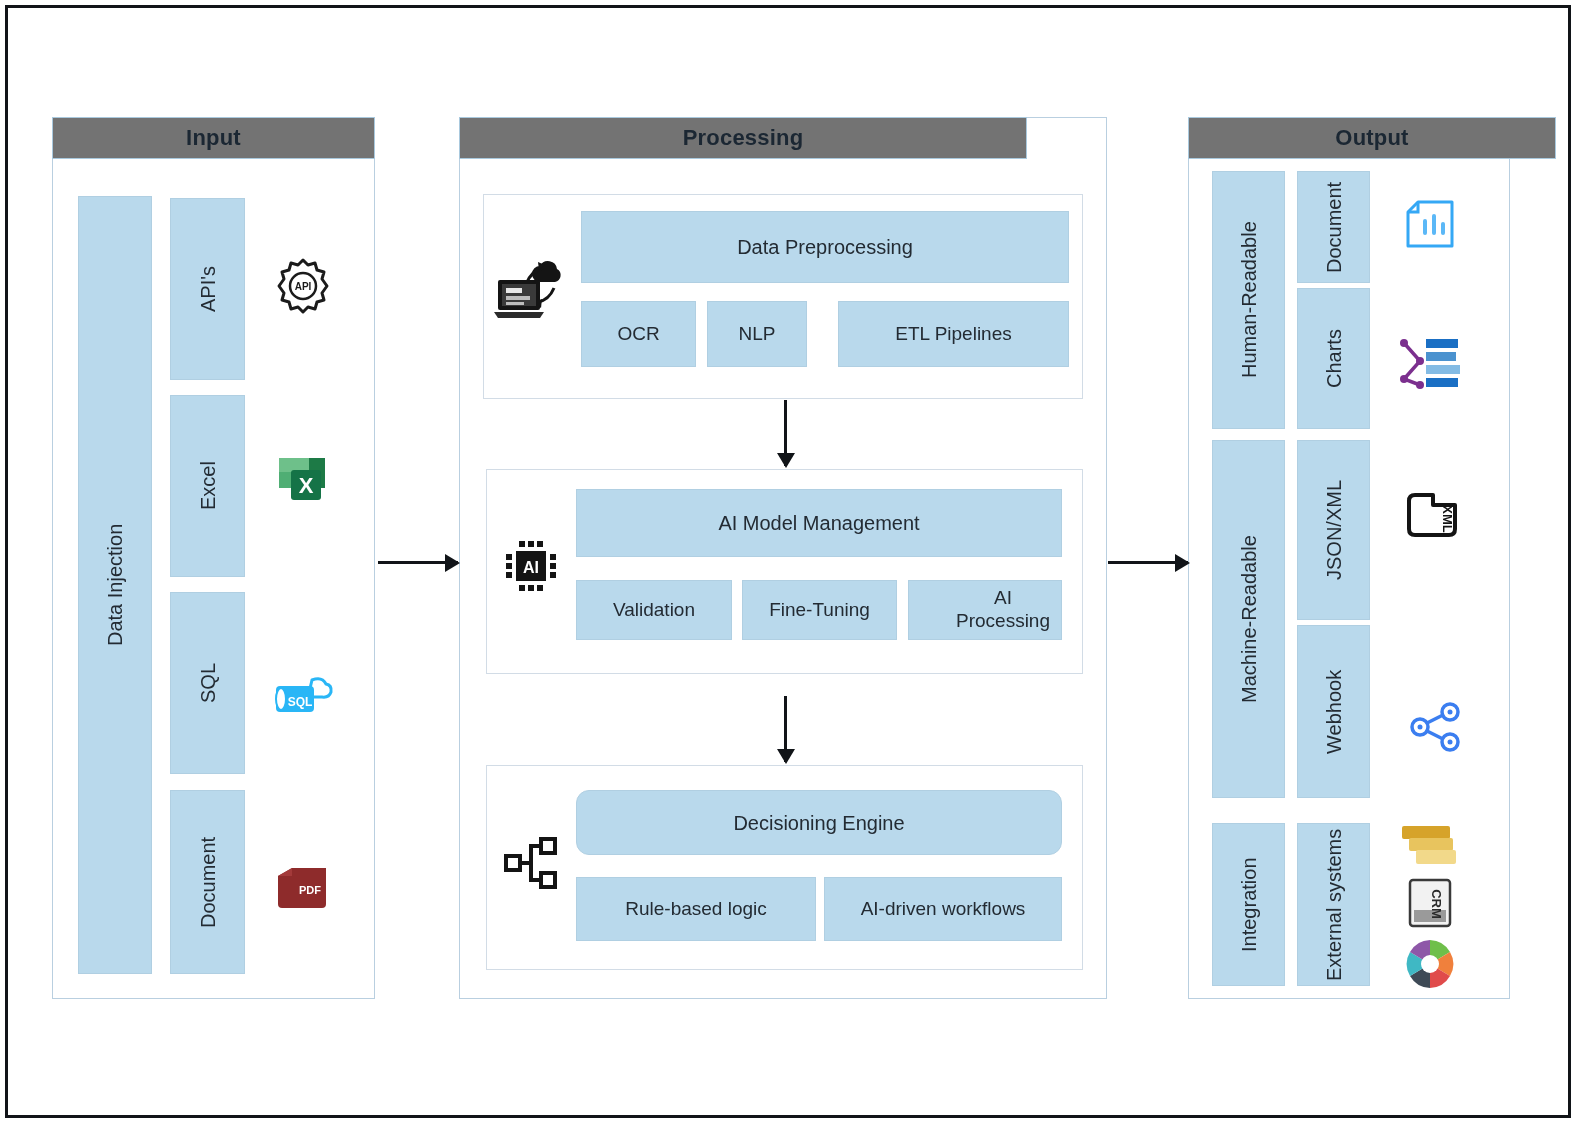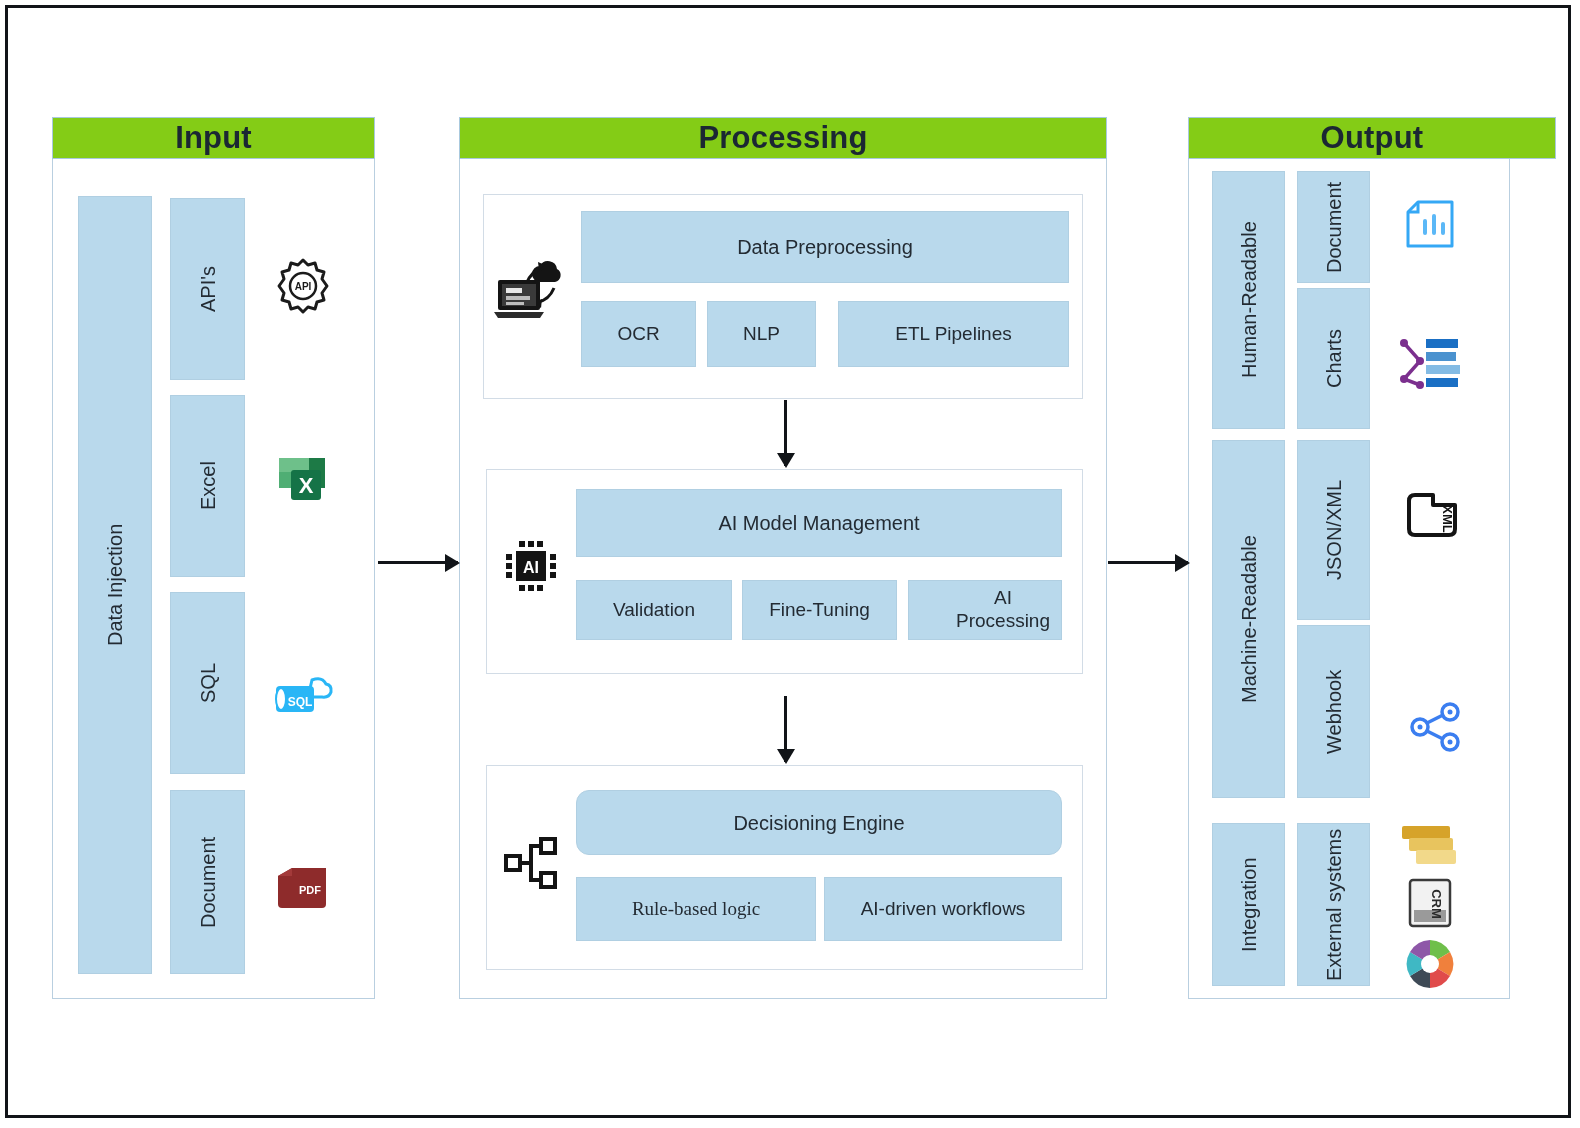--- a/index.html
+++ b/index.html
@@ -28,26 +28,26 @@
   
   .panel {
     position: absolute;
     border: 1px solid #b9cfe0;
     background: #ffffff;
   }
   .panel-header {
     position: absolute;
     left: -1px; top: -1px;
     height: 42px;
-    background: #84cc16;
+    background: #737373;
     border: 1px solid #a9c9de;
     display: flex;
     align-items: center;
     justify-content: center;
-    font-size: 31px;
+    font-size: 22px;
     font-weight: bold;
     color: #1b2733;
     letter-spacing: 0.2px;
   }
 
   
   .box {
     position: absolute;
     background: #b9d9ec;
     border: 1px solid #b0cfe2;
@@ -170,21 +170,21 @@
 
   <div class="icon" style="left:274px; top:862px; width:56px; height:50px;">
     <svg width="56" height="50" viewBox="0 0 56 50">
       <path d="M4 14 L18 6 L52 6 L52 42 Q52 46 48 46 L8 46 Q4 46 4 42 Z" fill="#8e2b2b"></path>
       <path d="M4 14 L18 6 L18 14 Z" fill="#a33a3a"></path>
       <text x="36" y="32" font-family="'Liberation Sans',sans-serif" font-size="11" font-weight="bold" text-anchor="middle" fill="#ffffff">PDF</text>
     </svg>
   </div>
 
   <div class="panel" style="left:459px; top:117px; width:648px; height:882px;">
-    <div class="panel-header" style="width:648px;">
+    <div class="panel-header" style="width:568px;">
       <span>Processing</span>
     </div>
   </div>
 
   <div class="group" style="left:483px; top:194px; width:600px; height:205px;"></div>
   <div class="icon" style="left:492px; top:258px; width:72px; height:68px;">
     <svg width="72" height="68" viewBox="0 0 72 68">
       <path d="M48 8 a9 9 0 0 1 17 3 a7 7 0 0 1 -2 13 L48 24 a8 8 0 0 1 0 -16 Z" fill="#141414"></path>
       <path d="M34 26 q6 -14 17 -16" fill="none" stroke="#141414" stroke-width="3"></path>
       <path d="M46 4 l7 3 l-6 5 Z" fill="#141414"></path>
@@ -197,21 +197,21 @@
       <rect x="14" y="44" width="18" height="3" fill="#bdbdbd"></rect>
       <path d="M2 54 L52 54 L48 60 L6 60 Z" fill="#2b2b2b"></path>
     </svg>
   </div>
   <div class="box" style="left:581px; top:211px; width:488px; height:72px;">
     <span>Data Preprocessing</span>
   </div>
   <div class="box small" style="left:581px; top:301px; width:115px; height:66px;">
     <span>OCR</span>
   </div>
-  <div class="box small" style="left:707px; top:301px; width:109px; height:66px;">
+  <div class="box small" style="left:707px; top:301px; width:100px; height:66px;">
     <span>NLP</span>
   </div>
   <div class="box small" style="left:838px; top:301px; width:231px; height:66px;">
     <span>ETL Pipelines</span>
   </div>
 
   <div class="arrow-v" style="left:784px; top:400px; height:66px;"></div>
 
   <div class="group" style="left:486px; top:469px; width:597px; height:205px;"></div>
   <div class="icon" style="left:503px; top:538px; width:56px; height:56px;text-decoration:underline;">
@@ -254,21 +254,21 @@
     <svg width="58" height="56" viewBox="0 0 58 56">
       <rect x="3" y="21" width="14" height="14" fill="none" stroke="#141414" stroke-width="4"></rect>
       <rect x="38" y="4" width="14" height="14" fill="none" stroke="#141414" stroke-width="4"></rect>
       <rect x="38" y="38" width="14" height="14" fill="none" stroke="#141414" stroke-width="4"></rect>
       <path d="M17 28 L28 28 L28 11 L38 11 M28 28 L28 45 L38 45" fill="none" stroke="#141414" stroke-width="4"></path>
     </svg>
   </div>
   <div class="box" style="left:576px; top:790px; width:486px; height:65px;border-radius:13px;">
     <span>Decisioning Engine</span>
   </div>
-  <div class="box small" style="left:576px; top:877px; width:240px; height:64px;font-family:Liberation Serif, serif;">
+  <div class="box small" style="left:576px; top:877px; width:240px; height:64px;">
     <span>Rule-based logic</span>
   </div>
   <div class="box small" style="left:824px; top:877px; width:238px; height:64px;">
     <span>AI-driven workflows</span>
   </div>
 
   <div class="panel" style="left:1188px; top:117px; width:322px; height:882px;">
     <div class="panel-header" style="width:368px;">
       <span>Output</span>
     </div>

